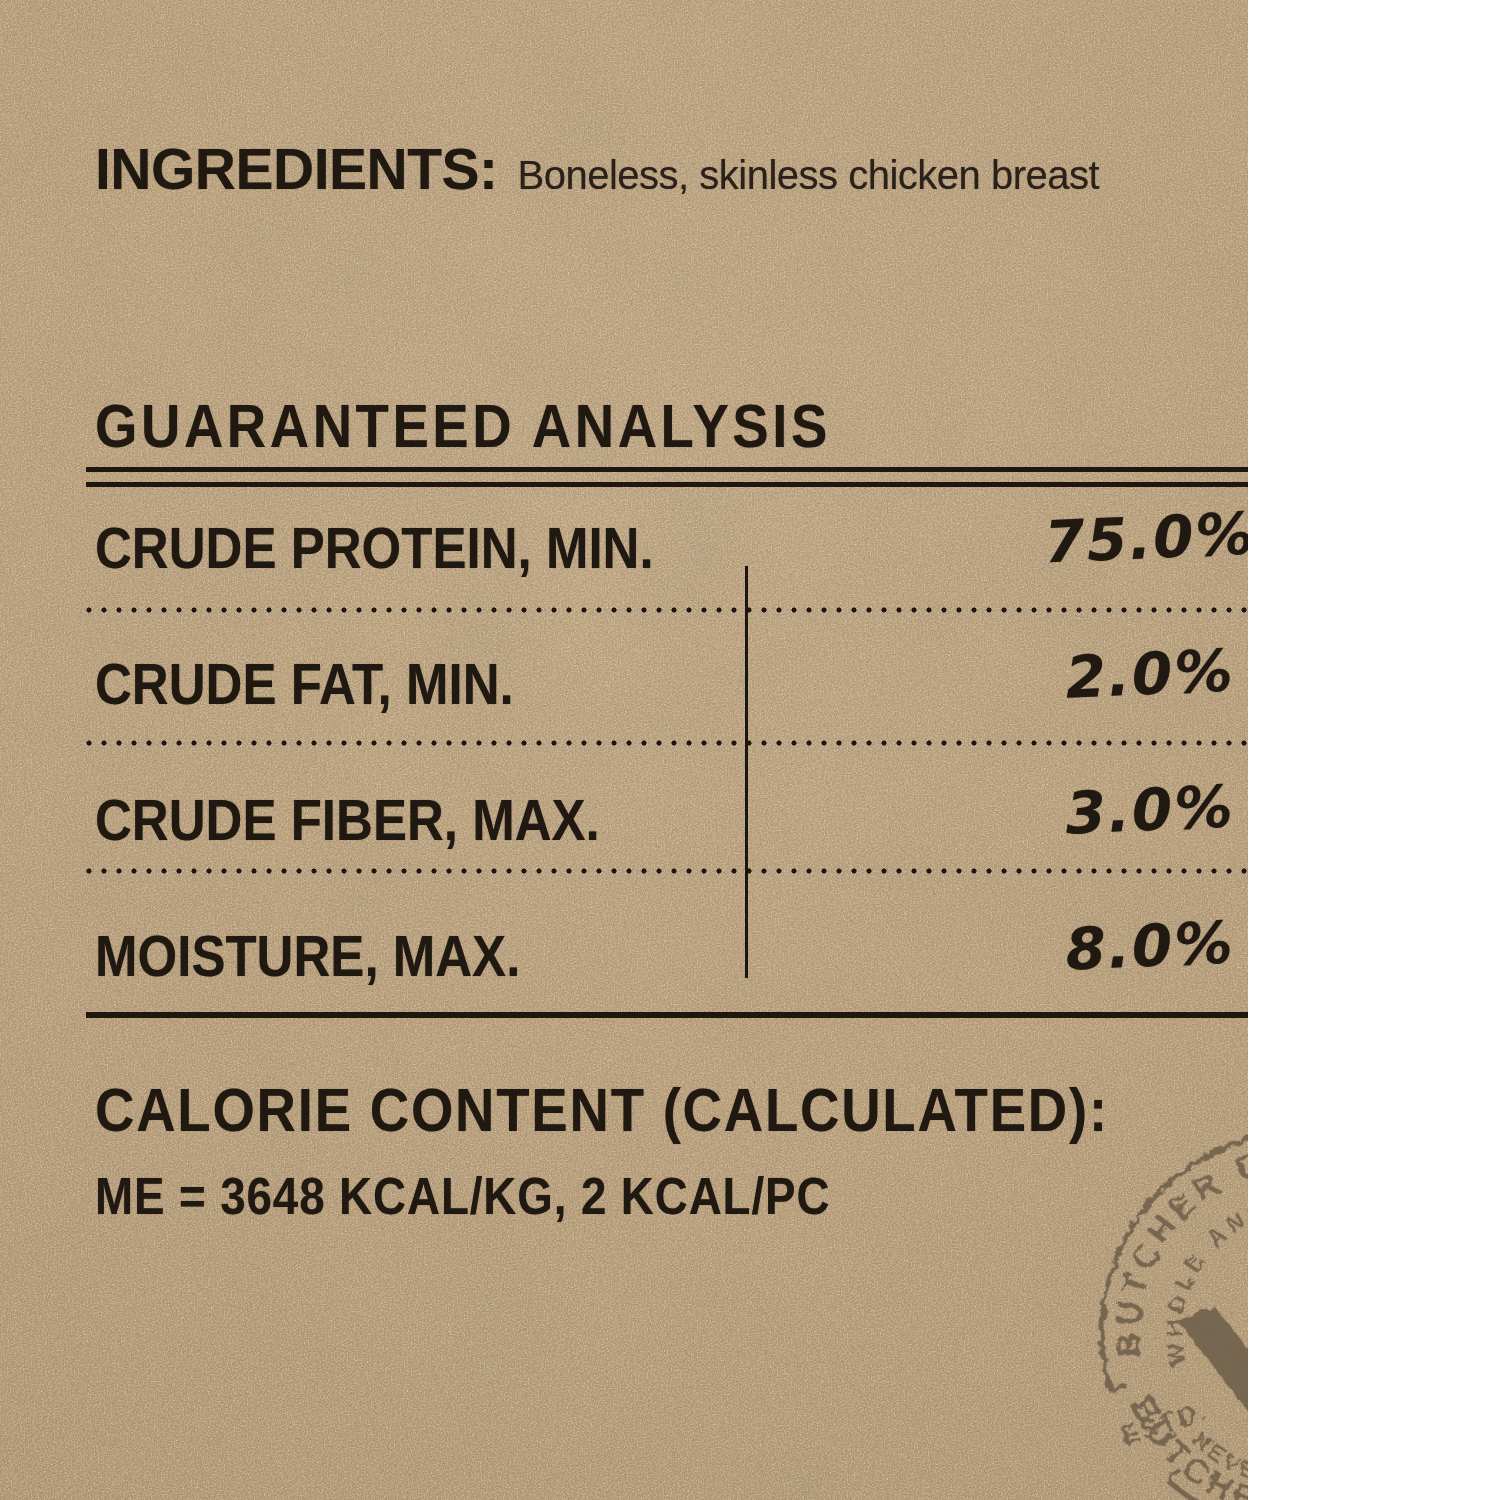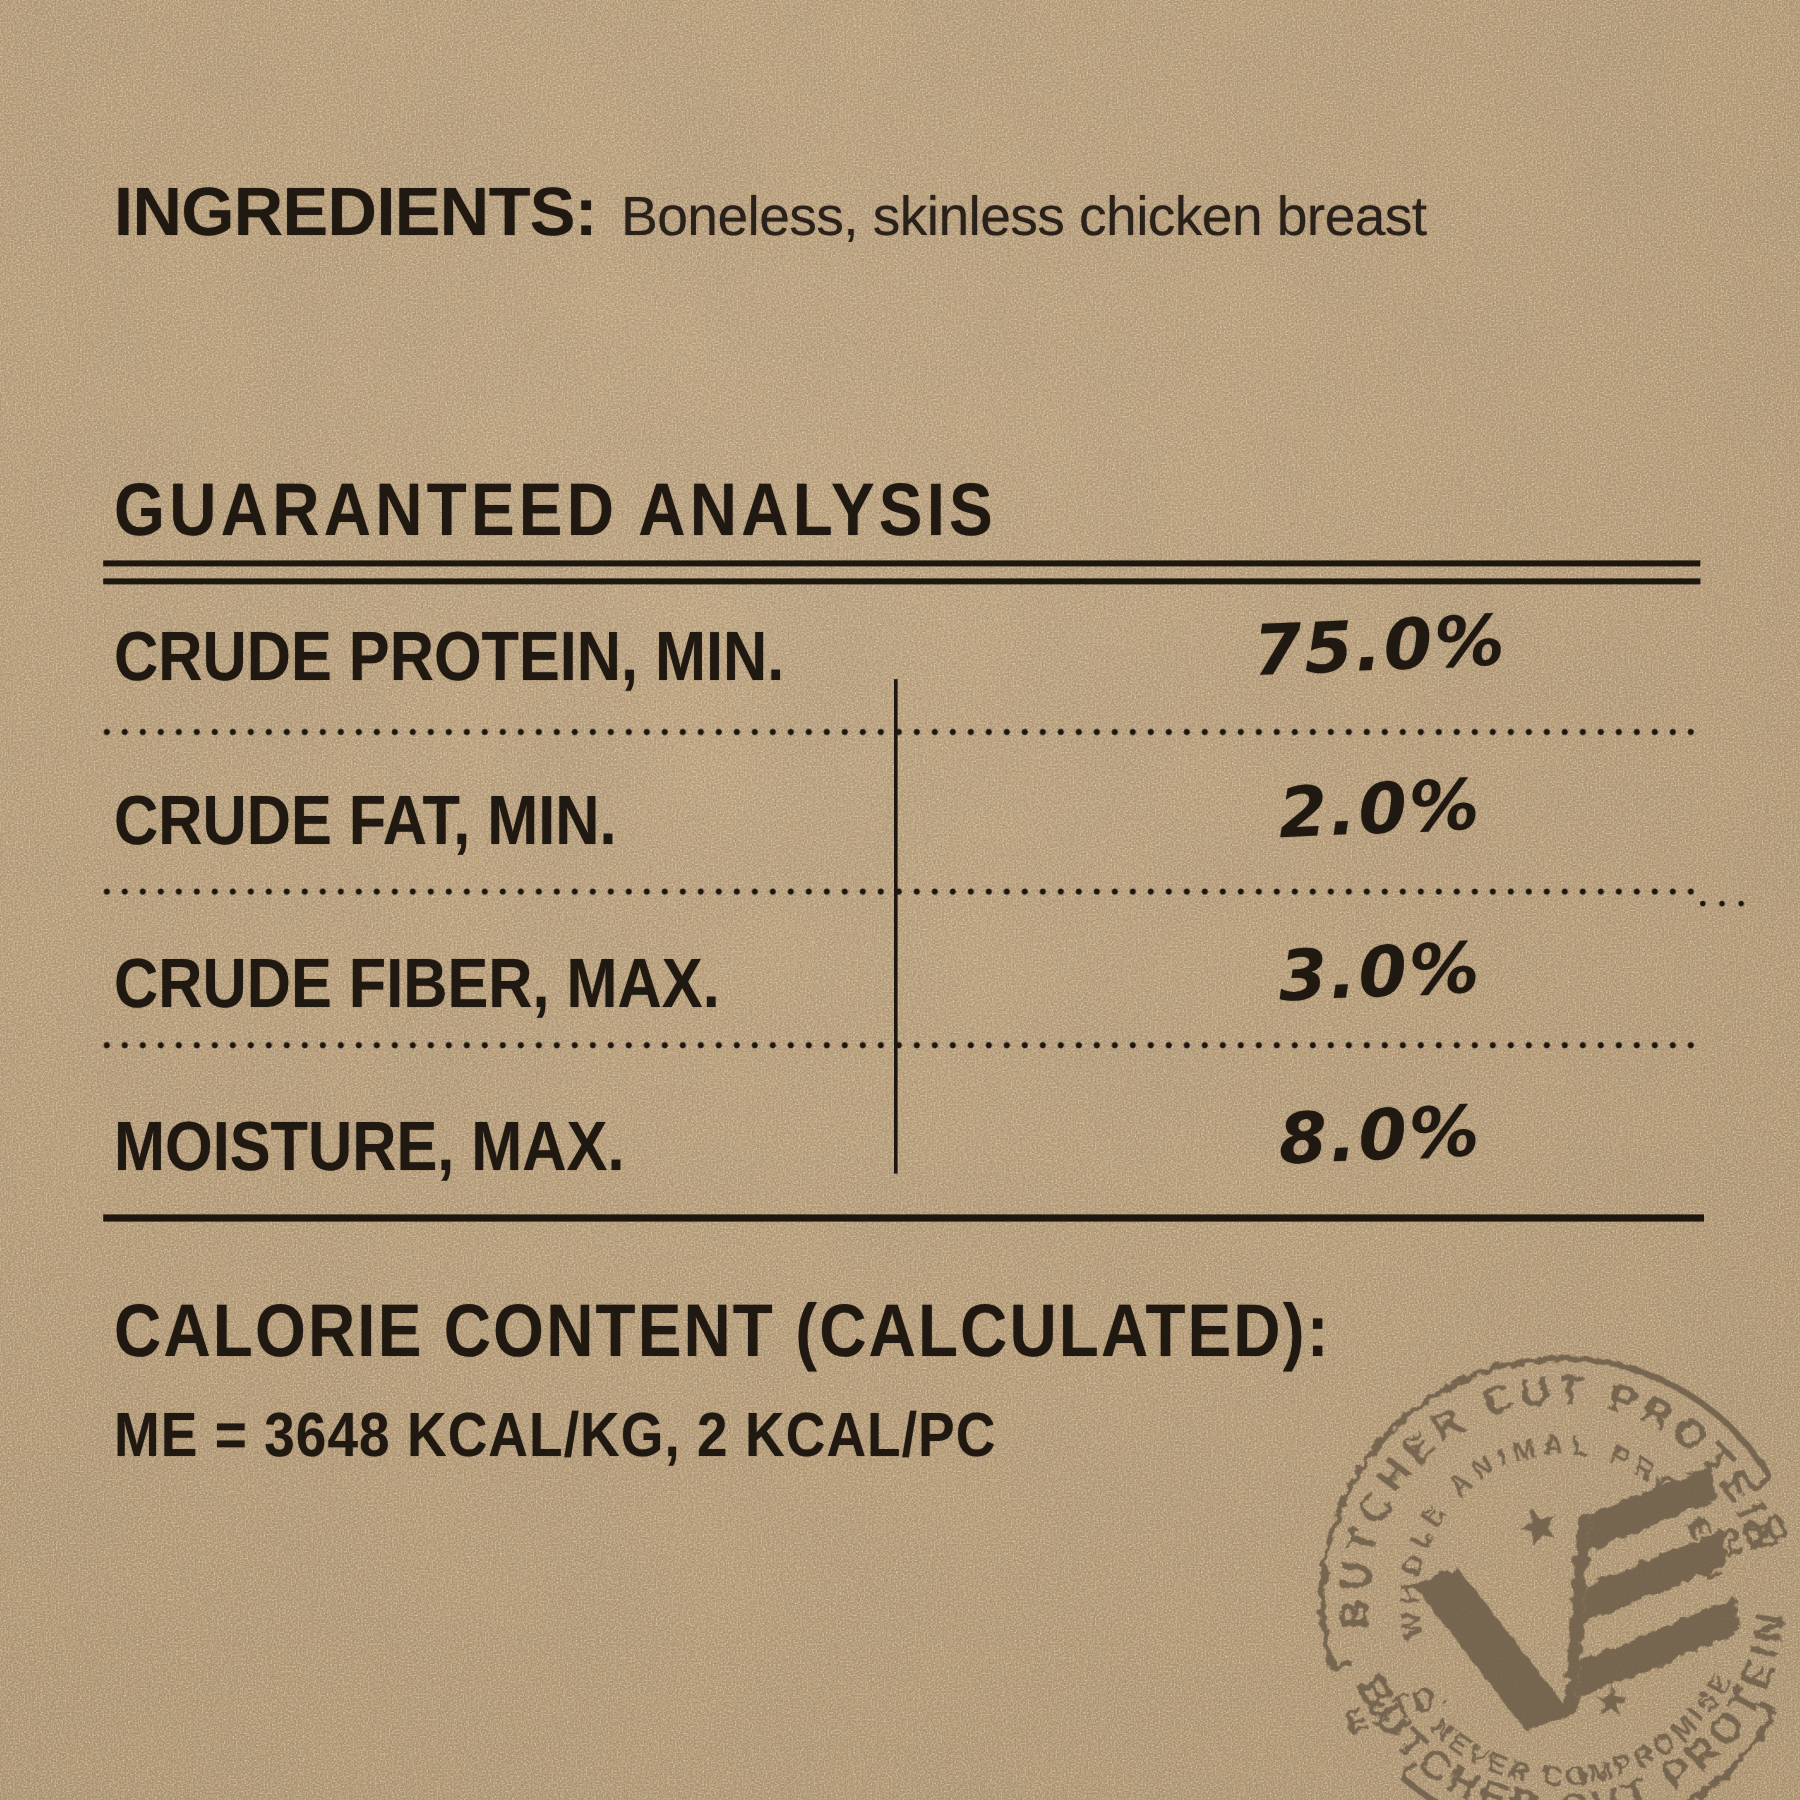--- a/index.html
+++ b/index.html
@@ -1,27 +1,27 @@
 <!DOCTYPE html>
 <html><head>
 <meta charset="utf-8">
 <style>
   html, body { margin: 0; padding: 0; width: 1500px; height: 1500px; overflow: hidden; }
   .page {
-    position: relative; width: 1500px; height: 1500px; overflow: hidden;
+    position: relative; width: 1248px; height: 1500px; overflow: hidden;
     background: #e5e5e5;
     font-family: "Liberation Sans", sans-serif;
     color: #201911;
   }
   .layer { position: absolute; left: 0; top: 0; }
   .txt { position: absolute; white-space: nowrap; color: #201911; text-shadow: 0 0 1px rgba(30,18,8,0.45); }
   .cond { transform: scaleX(0.88); transform-origin: left top; }
   .ing-line { left: 95px; top: 112px; display: flex; align-items: baseline; }
   .ing-label { font-size: 57px; font-weight: bold; letter-spacing: -0.5px; }
-  .ing-value { font-size: 46px; font-weight: normal; color: #29211a; margin-left: 20px; letter-spacing: -0.5px; margin-top: 41px; }
+  .ing-value { font-size: 40px; font-weight: normal; color: #29211a; margin-left: 20px; letter-spacing: -0.5px; margin-top: 41px; }
   .ga-title  { left: 95px; top: 390px; font-size: 62px; font-weight: bold; letter-spacing: 4px; }
   .cal-title { left: 95px; top: 1074px; font-size: 62px; font-weight: bold; letter-spacing: 2px; }
   .me-line   { left: 95px; top: 1166px; font-size: 52px; font-weight: bold; letter-spacing: 1px; }
   .row-label { font-size: 58px; font-weight: bold; left: 95px; }
   .row-value {
     left: 980px; width: 340px; text-align: center;
     font-family: "DejaVu Sans", sans-serif; font-style: oblique;
     font-size: 58px; font-weight: bold; letter-spacing: 2px;
     transform: rotate(-2.5deg);
   }

